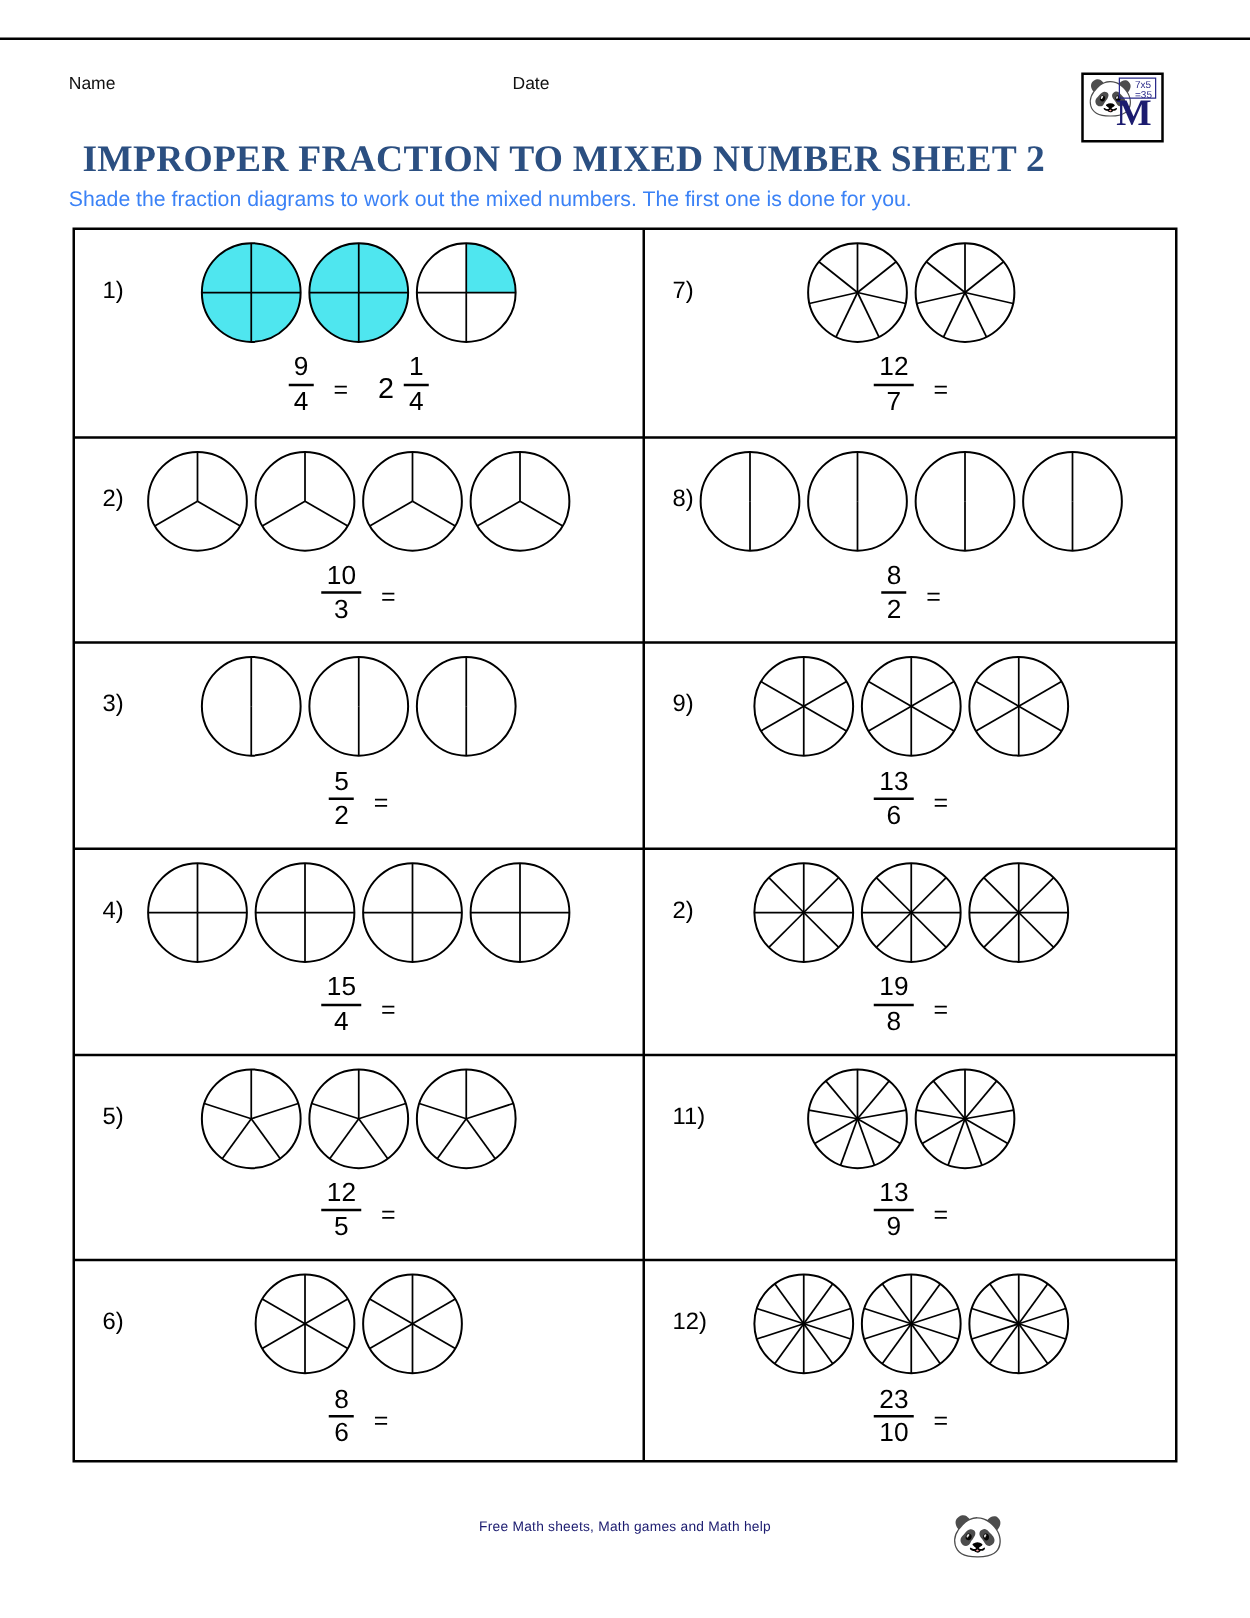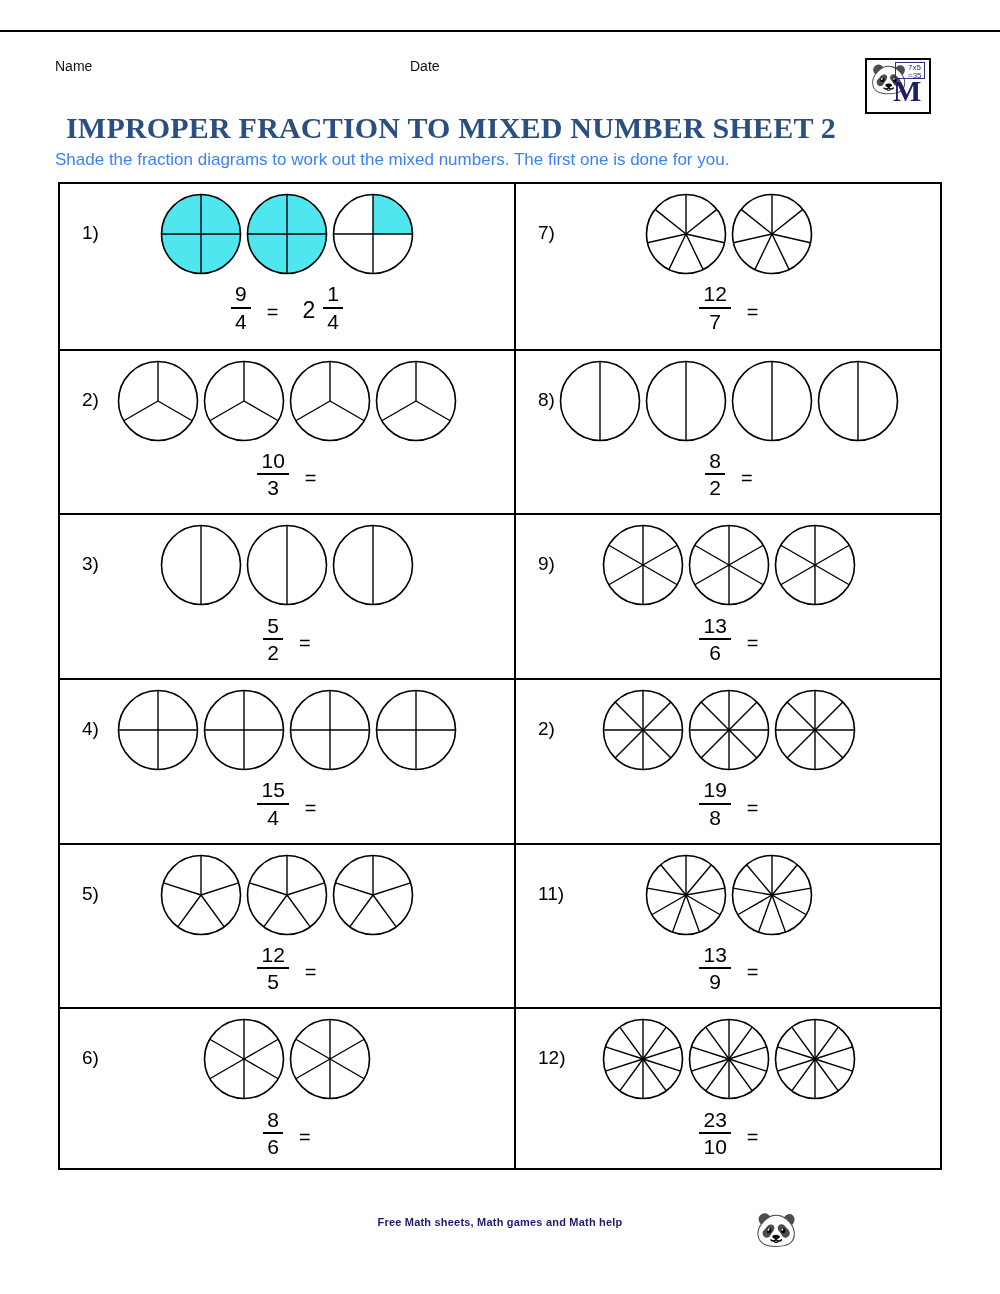--- a/index.html
+++ b/index.html
@@ -190,21 +190,21 @@
   svg.pie { display: block; }
   
   .footer {
     position: absolute;
     left: 0; top: 1212px;
     width: 1000px;
     text-align: center;
   }
   .footer .fline1 {
     font-size: 11px;
-    font-weight: bold;
+    font-weight: normal;
     color: #1b1b6f;
     letter-spacing: 0.2px;
   }
   .footer .fline2 {
     font-size: 23px;
     font-weight: bold;
     color: #1b1b6f;
     font-family: "Liberation Serif", serif;
     letter-spacing: 0.3px;
   }

